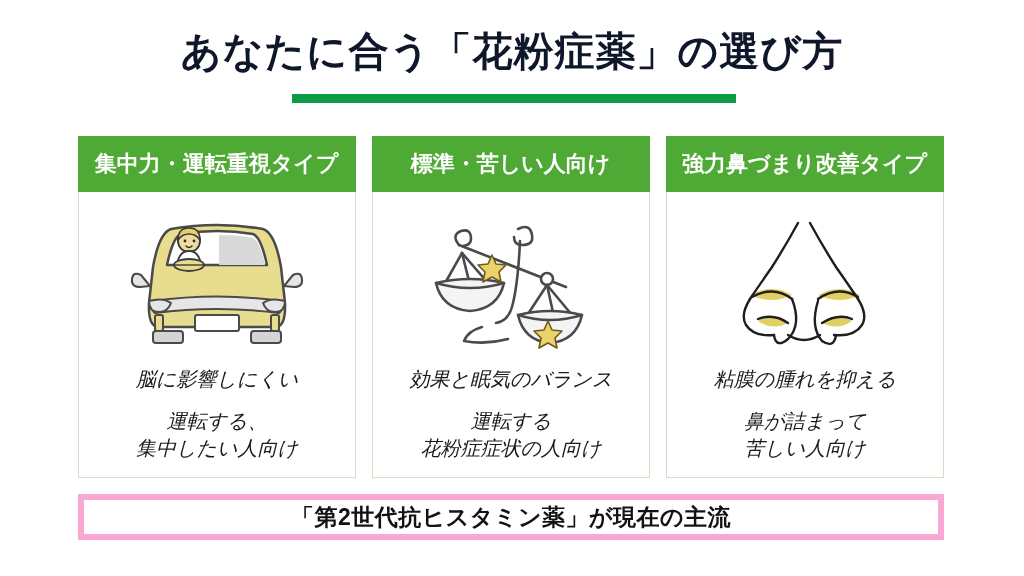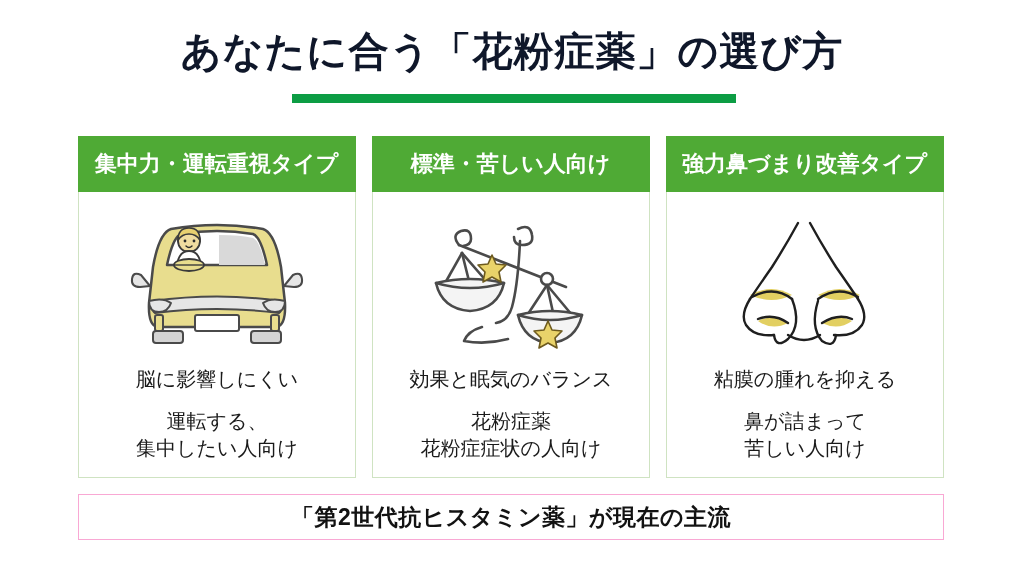--- a/index.html
+++ b/index.html
@@ -97,20 +97,21 @@
 
   .card-body {
     flex: 1;
     width: 100%;
     display: flex;
     flex-direction: column;
     align-items: center;
     justify-content: flex-start;
     padding-top: 10px;
     box-sizing: border-box;
+    font-style: italic;
   }
   .card-lead {
     font-size: 20px;
     color: #1a1a1a;
     font-weight: normal;
     line-height: 1.3;
     text-align: center;
     white-space: nowrap;
   }
   .card-sub {
@@ -123,21 +124,21 @@
   .card-sub div { white-space: nowrap; }
 
   
   .banner {
     position: absolute;
     left: 78px;
     top: 494px;
     width: 866px;
     height: 46px;
     box-sizing: border-box;
-    border: 1px solid #f9a8d4;
+    border: 6px solid #f9a8d4;
     background: #ffffff;
     display: flex;
     align-items: center;
     justify-content: center;
   }
   .banner-text {
     font-size: 23px;
     font-weight: bold;
     color: #121212;
     letter-spacing: 0.5px;
@@ -235,21 +236,21 @@
             <path d="M92 104 q32 10 64 0" fill="none"></path>
           </g>
 
           <path d="M66 44 l4 9 l10 1 l-7 7 l2 10 l-9 -5 l-9 5 l2 -10 l-7 -7 l10 -1 z" fill="#e9d36a" stroke="#6d5a1e" stroke-width="1.6" stroke-linejoin="round"></path>
           <path d="M122 110 l4 9 l10 1 l-7 7 l2 10 l-9 -5 l-9 5 l2 -10 l-7 -7 l10 -1 z" fill="#e9d36a" stroke="#6d5a1e" stroke-width="1.6" stroke-linejoin="round"></path>
         </svg>
       </div>
       <div class="card-body">
         <div class="card-lead">効果と眠気のバランス</div>
         <div class="card-sub">
-          <div>花粉症薬</div>
+          <div>運転する</div>
           <div>花粉症症状の人向け</div>
         </div>
       </div>
     </div>
 
     <div class="card">
       <div class="card-header narrow">強力鼻づまり改善タイプ</div>
       <div class="card-figure">
         <svg width="190" height="132" viewBox="0 0 190 132" xmlns="http://www.w3.org/2000/svg">
 

